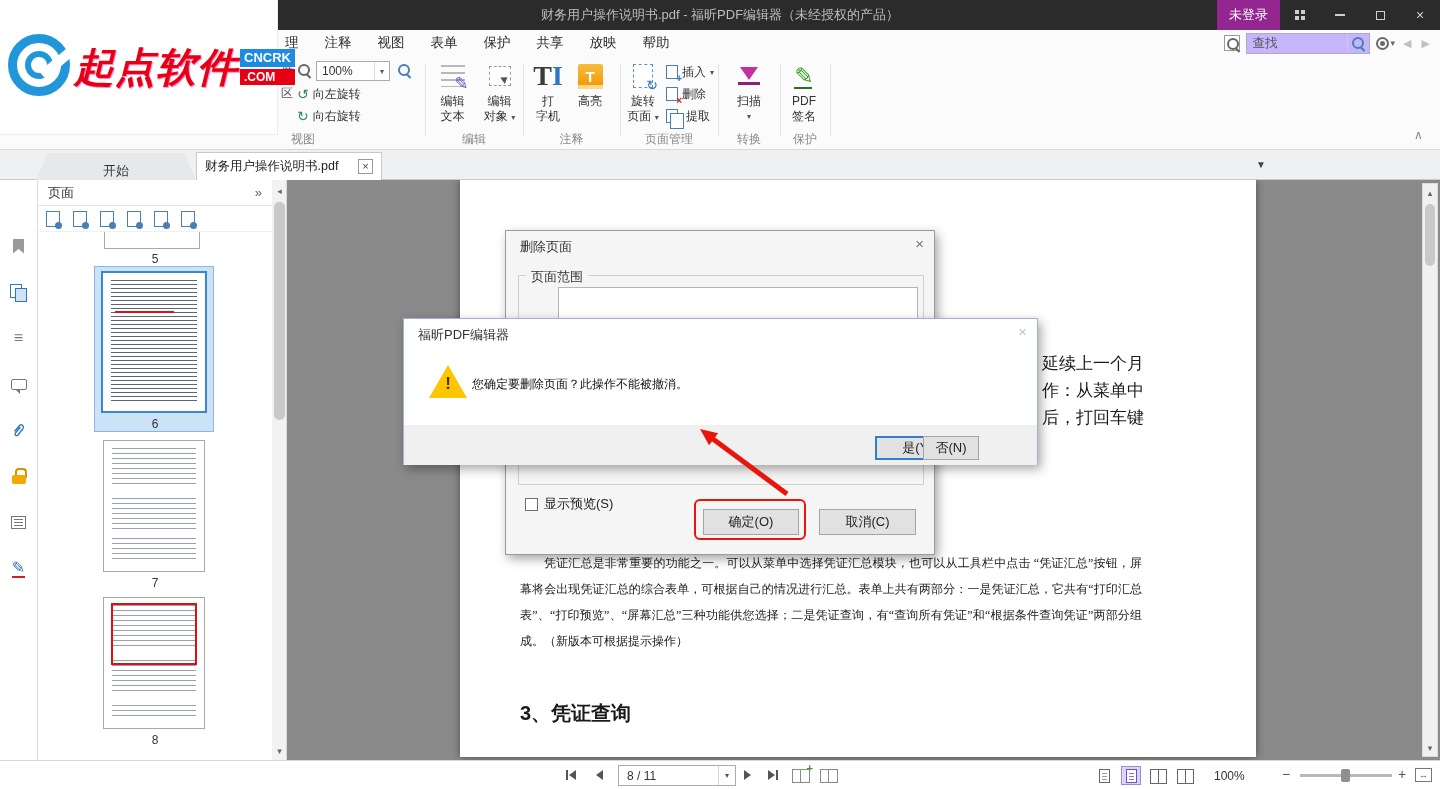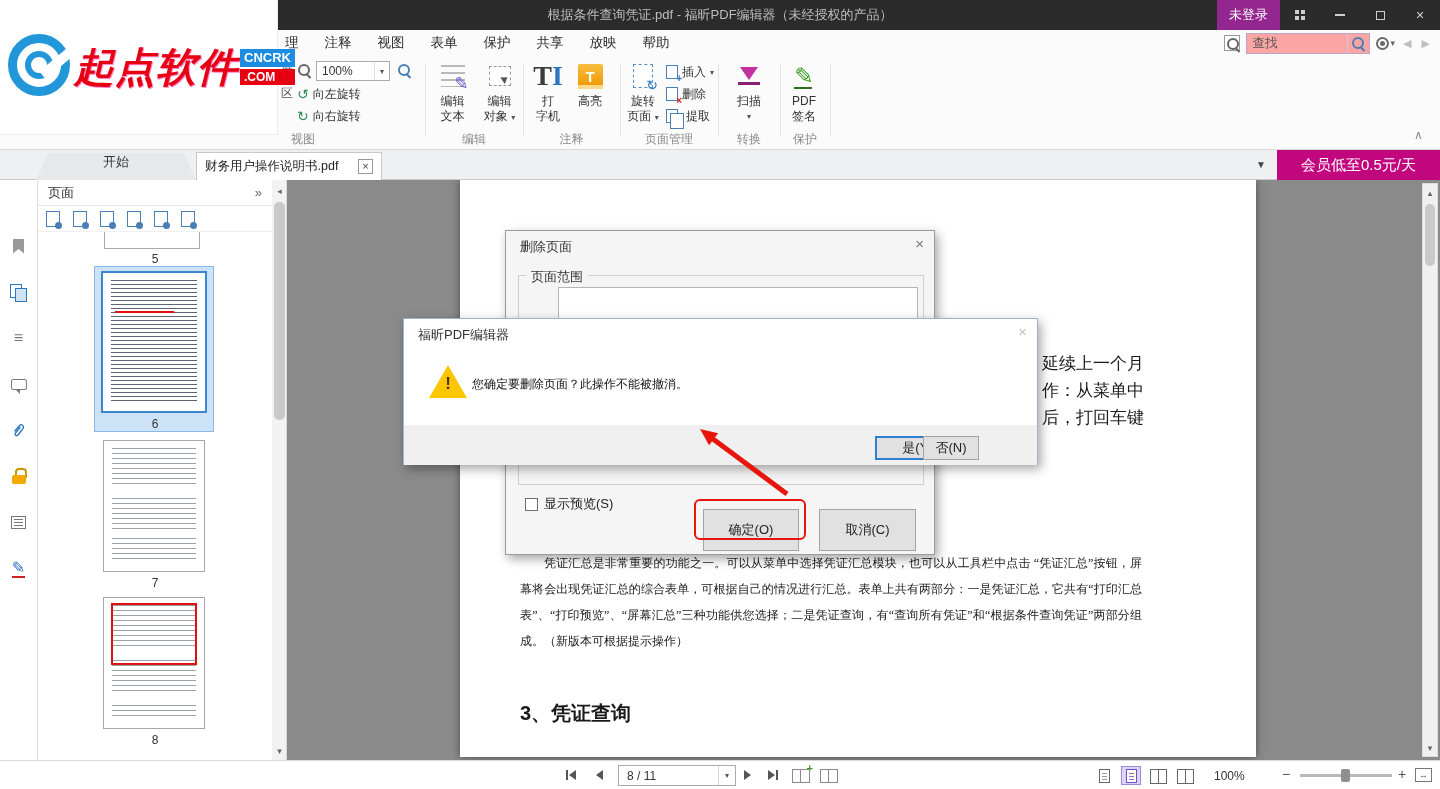--- a/index.html
+++ b/index.html
@@ -17,21 +17,21 @@
 .min-glyph{display:block;width:10px;height:2px;background:#cfcfcf}
 .max-glyph{display:block;width:9px;height:9px;border:1px solid #cfcfcf}
 
 
 .menubar{position:absolute;left:0;top:30px;width:1440px;height:26px;background:#fbfbfb;z-index:10}
 .menu-items{position:absolute;left:272px;top:0;height:26px;display:flex;align-items:center}
 .menu-item{padding:0 13px;font-size:13.5px;color:#2b2b2b;cursor:pointer;white-space:nowrap}
 .find-area{position:absolute;right:8px;top:2px;height:22px;display:flex;align-items:center;gap:6px}
 .find-doc-icon{width:16px;height:16px;border:1px solid #999;position:relative;background:#fff}
 .find-doc-icon .mag{position:absolute;left:2px;top:2px}
-.find-box{width:124px;height:21px;border:1px solid #b9a6c6;background:#fca5a5;display:flex;align-items:center}
+.find-box{width:124px;height:21px;border:1px solid #b9a6c6;background:#c4b5fd;display:flex;align-items:center}
 .find-text{flex:1;font-size:12.5px;color:#555;padding-left:6px}
 .find-btn{width:22px;height:100%;border-left:1px solid #d5c8de;display:flex;align-items:center;justify-content:center}
 .gear-wrap{display:flex;align-items:center;gap:2px;cursor:pointer}
 .tiny-caret{font-size:9px;color:#666}
 .nav-chev{font-size:11px;color:#c0c0c0;padding:0 2px}
 .mag{position:relative;display:inline-block;width:13px;height:13px}
 .mag::before{content:"";position:absolute;left:0;top:0;width:8px;height:8px;border:2px solid #4a7fb5;border-radius:50%}
 .mag::after{content:"";position:absolute;left:9px;top:9px;width:6px;height:2px;background:#4a7fb5;transform:rotate(45deg);transform-origin:0 0}
 .mag.dark::before{border-color:#666}
 .mag.dark::after{background:#666}
@@ -65,21 +65,21 @@
 .mini-page.double::after{content:"";position:absolute;left:3px;top:3px;width:12px;height:14px;border:1px solid #4a7fb5;background:#fff}
 .icon-scan{display:flex;flex-direction:column;align-items:center}
 .icon-scan .trap{width:0;height:0;border-left:9px solid transparent;border-right:9px solid transparent;border-top:13px solid #c2329f}
 .icon-scan .base{width:22px;height:3px;background:#8c1f73;margin-top:2px}
 .icon-sign{position:relative;color:#3a9d23;font-size:23px;line-height:24px}
 .icon-sign::after{content:"";position:absolute;left:0;bottom:-1px;width:18px;height:2px;background:#2f6e1e}
 .ribbon-collapse{position:absolute;left:1414px;top:72px;font-size:12px;color:#8a8a8a;cursor:pointer}
 
 
 .tabbar{position:absolute;left:0;top:150px;width:1440px;height:30px;background:#eef0f1;border-bottom:1px solid #c9c9c9;z-index:10}
-.tab-start{position:absolute;left:36px;top:3px;width:160px;height:27px;background:#e6e8ea;clip-path:polygon(12px 0,calc(100% - 12px) 0,100% 100%,0 100%);display:flex;align-items:flex-start;justify-content:center;font-size:13px;color:#333;cursor:pointer}
+.tab-start{position:absolute;left:36px;top:3px;width:160px;height:27px;background:#e6e8ea;clip-path:polygon(12px 0,calc(100% - 12px) 0,100% 100%,0 100%);display:flex;align-items:flex-end;justify-content:center;font-size:13px;color:#333;cursor:pointer}
 .tab-doc{position:absolute;left:196px;top:2px;width:186px;height:28px;background:#fff;border:1px solid #c9c9c9;border-bottom:none;display:flex;align-items:center;font-size:12.5px;color:#222;padding:0 8px;cursor:pointer}
 .tab-doc .tab-label{flex:1;white-space:nowrap;overflow:hidden}
 .tab-close{width:15px;height:15px;border:1px solid #999;display:flex;align-items:center;justify-content:center;font-size:11px;color:#444;line-height:1;margin-left:6px}
 .tab-dropdown{position:absolute;left:1256px;top:9px;font-size:10px;color:#444;cursor:pointer}
 .banner{position:absolute;left:1277px;top:0;width:163px;height:30px;background:#c2077e;color:#fff;font-size:15px;display:flex;align-items:center;justify-content:center;cursor:pointer;white-space:nowrap}
 
 
 .logo-overlay{position:absolute;left:0;top:0;width:278px;height:135px;background:#fff;z-index:90;border-right:1px solid #ececec;border-bottom:1px solid #ececec;display:flex;align-items:center}
 .logo-mark{position:relative;width:66px;height:66px;margin-left:8px;flex:none}
 .logo-ring{position:absolute;left:0;top:0;width:62px;height:62px;border:9px solid #2196d9;border-radius:50%}
@@ -140,21 +140,21 @@
 
 .dlg{position:absolute;background:#f5f5f5;border:1px solid #9b9b9b;box-shadow:3px 4px 10px rgba(0,0,0,.35)}
 .delete-dialog{left:505px;top:230px;width:430px;height:325px;z-index:20}
 .dlg-title{position:absolute;left:14px;top:7px;font-size:13px;color:#333}
 .dlg-close{position:absolute;right:10px;top:5px;font-size:15px;color:#777;cursor:pointer;line-height:1}
 .groupbox{position:absolute;left:12px;top:44px;width:406px;height:210px;border:1px solid #cfcfcf}
 .groupbox-label{position:absolute;left:20px;top:37px;background:#f5f5f5;padding:0 5px;font-size:13px;color:#333}
 .listbox{position:absolute;left:52px;top:56px;width:360px;height:58px;background:#fff;border:1px solid #b5b5b5}
 .chk-row{position:absolute;left:19px;top:264px;display:flex;align-items:center;gap:6px;font-size:13px;color:#222;cursor:pointer}
 .chk-box{width:13px;height:13px;border:1px solid #707070;background:#fff}
-.dlg-btn{position:absolute;height:42px;background:#e1e1e1;border:1px solid #a5a5a5;font-size:13px;color:#222;display:flex;align-items:center;justify-content:center;cursor:pointer;font-family:inherit}
+.dlg-btn{position:absolute;height:26px;background:#e1e1e1;border:1px solid #a5a5a5;font-size:13px;color:#222;display:flex;align-items:center;justify-content:center;cursor:pointer;font-family:inherit}
 .msgbox{left:403px;top:318px;width:635px;height:147px;background:#fff;border:1px solid #9fb4cc;z-index:30}
 .msg-footer{position:absolute;left:0;right:0;top:106px;height:40px;background:#f0f0f0}
 .warn-wrap{position:absolute;left:25px;top:46px;width:38px;height:33px}
 .warn-tri{width:0;height:0;border-left:19px solid transparent;border-right:19px solid transparent;border-bottom:33px solid #fdc600}
 .warn-bang{position:absolute;left:0;width:38px;top:9px;text-align:center;font-size:17px;font-weight:bold;color:#4a3500}
 .msg-text{position:absolute;left:68px;top:57px;font-size:12px;color:#111;white-space:nowrap}
 .btn-yes{left:471px;top:117px;width:85px;height:24px;border:2px solid #2f7fd0}
 .btn-no{left:519px;top:117px;width:56px;height:24px}
 
 
@@ -191,21 +191,21 @@
 .fit-ico{position:absolute;left:1415px;top:7px;width:17px;height:14px;border:1px solid #777;display:flex;align-items:center;justify-content:center;font-size:9px;color:#555;cursor:pointer}
 .caret-sm{font-size:8px;color:#555}
 .lbl2{white-space:nowrap}
 </style>
 </head>
 <body>
 
 <div id="app">
 
   <div class="titlebar">
-    <div class="titlebar-title">根据条件查询凭证.pdf - 福昕PDF编辑器（未经授权的产品）</div>
+    <div class="titlebar-title">财务用户操作说明书.pdf - 福昕PDF编辑器（未经授权的产品）</div>
     <div class="titlebar-right">
       <div class="login-badge">未登录</div>
       <div class="win-btn">
           <span class="grid-icon">
             <i></i>
             <i></i>
             <i></i>
             <i></i>
           </span>
         </div>
@@ -361,21 +361,20 @@
 
   <div class="tabbar">
     <div class="tab-start">
         <span>开始</span>
       </div>
     <div class="tab-doc">
       <span class="tab-label">财务用户操作说明书.pdf</span>
       <span class="tab-close">×</span>
     </div>
     <span class="tab-dropdown">▼</span>
-    <div class="banner">会员低至0.5元/天</div>
   </div>
 
   <div class="logo-overlay">
     <div class="logo-mark">
       <span class="logo-ring"></span>
         <span class="logo-ring2"></span>
         <span class="logo-slash"></span>
     </div>
     <div class="logo-text">起点软件</div>
     <div class="logo-badges">

